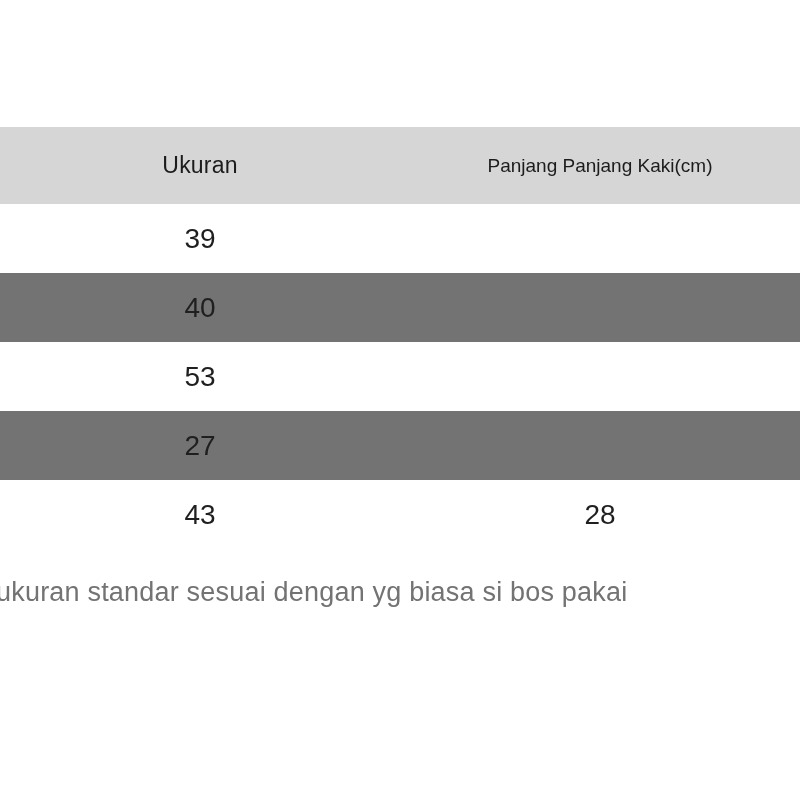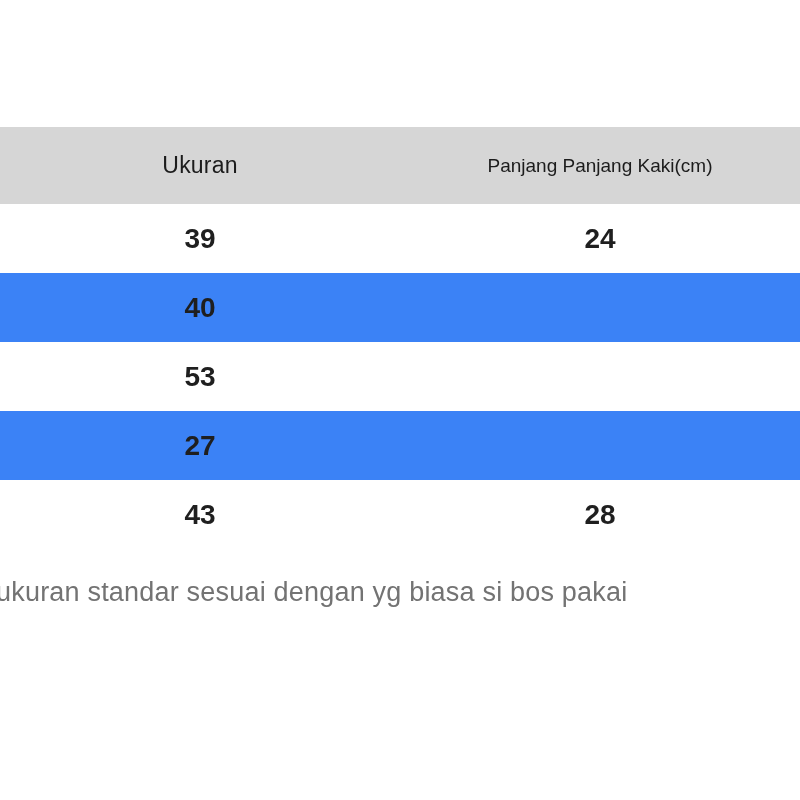--- a/index.html
+++ b/index.html
@@ -42,30 +42,29 @@
   .th-length {
     font-size: 19px;
     font-weight: 500;
   }
   .tr {
     display: flex;
     height: 69px;
     background: #ffffff;
   }
   .tr.alt {
-    background: #3b82f6;
+    background: #737373;
   }
   .td {
     width: 50%;
     display: flex;
     align-items: center;
     justify-content: center;
     font-size: 28px;
     color: #1f1f1f;
-    font-weight: bold;
   }
   .caption {
     position: absolute;
     top: 573px;
     left: -4px;
     font-size: 27px;
     line-height: 38px;
     color: #737373;
     white-space: nowrap;
     letter-spacing: 0.2px;
@@ -78,21 +77,20 @@
 
   <div class="size-table">
 
     <div class="thead">
       <div class="th th-size">Ukuran</div>
       <div class="th th-length">Panjang Panjang Kaki(cm)</div>
     </div>
 
     <div class="tr">
       <div class="td">39</div>
-      <div class="td">24</div>
     </div>
 
     <div class="tr alt">
       <div class="td">40</div>
     </div>
 
     <div class="tr">
       <div class="td">53</div>
     </div>
 

